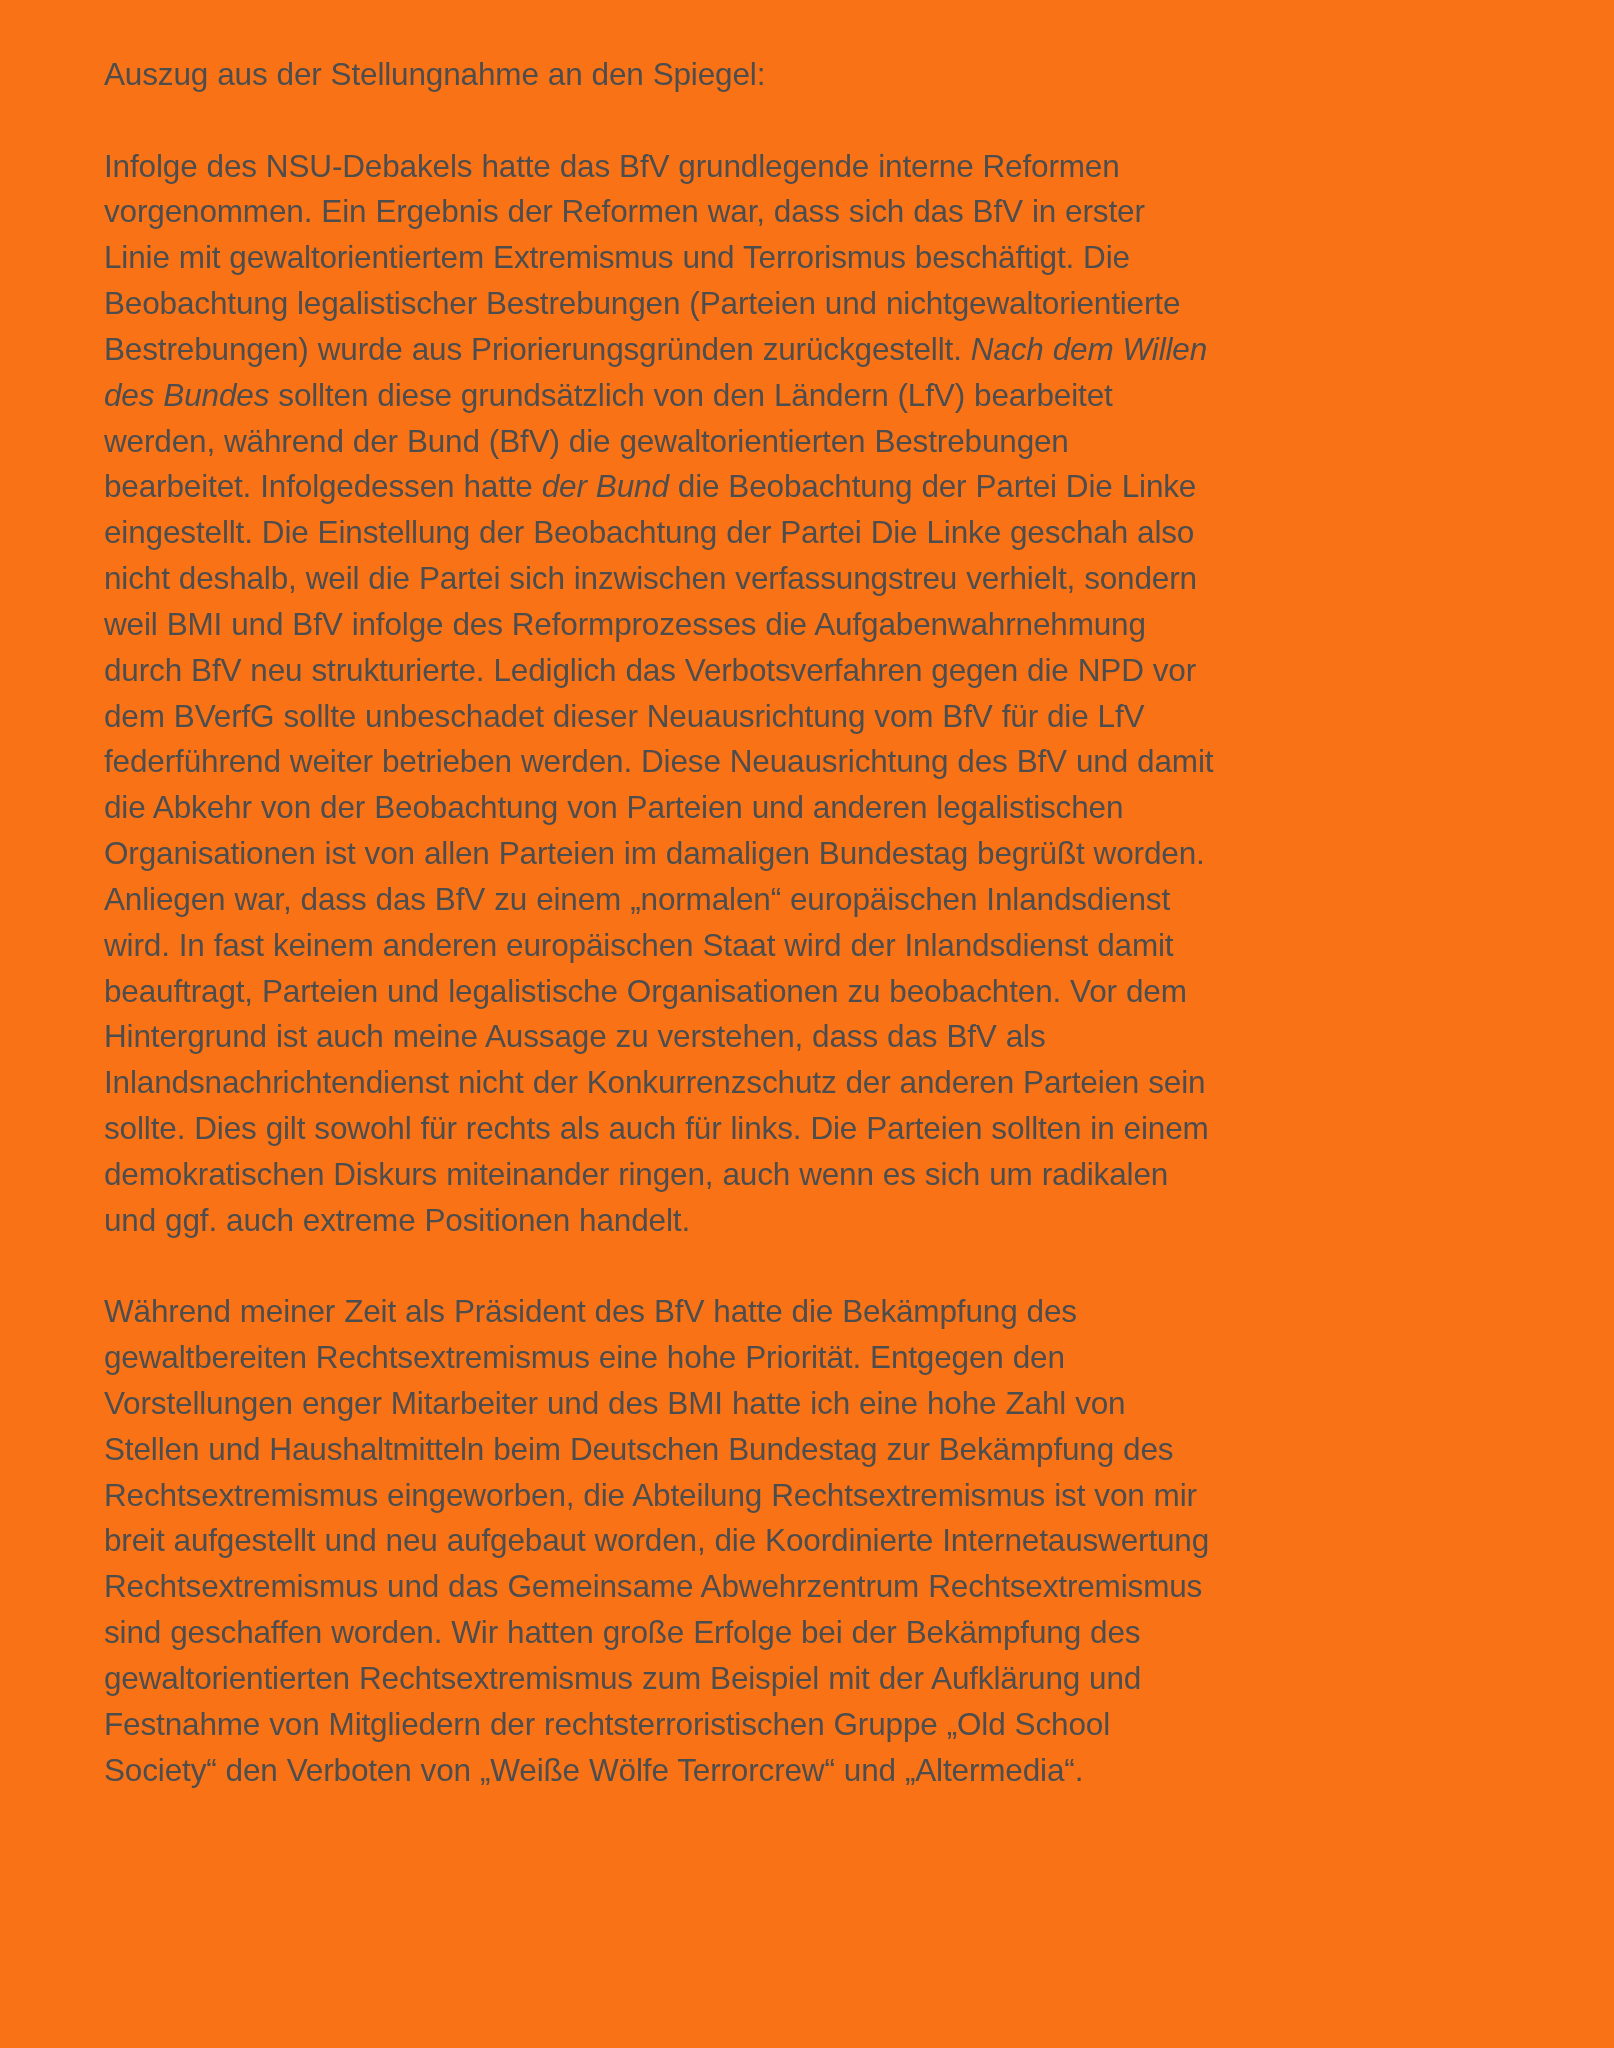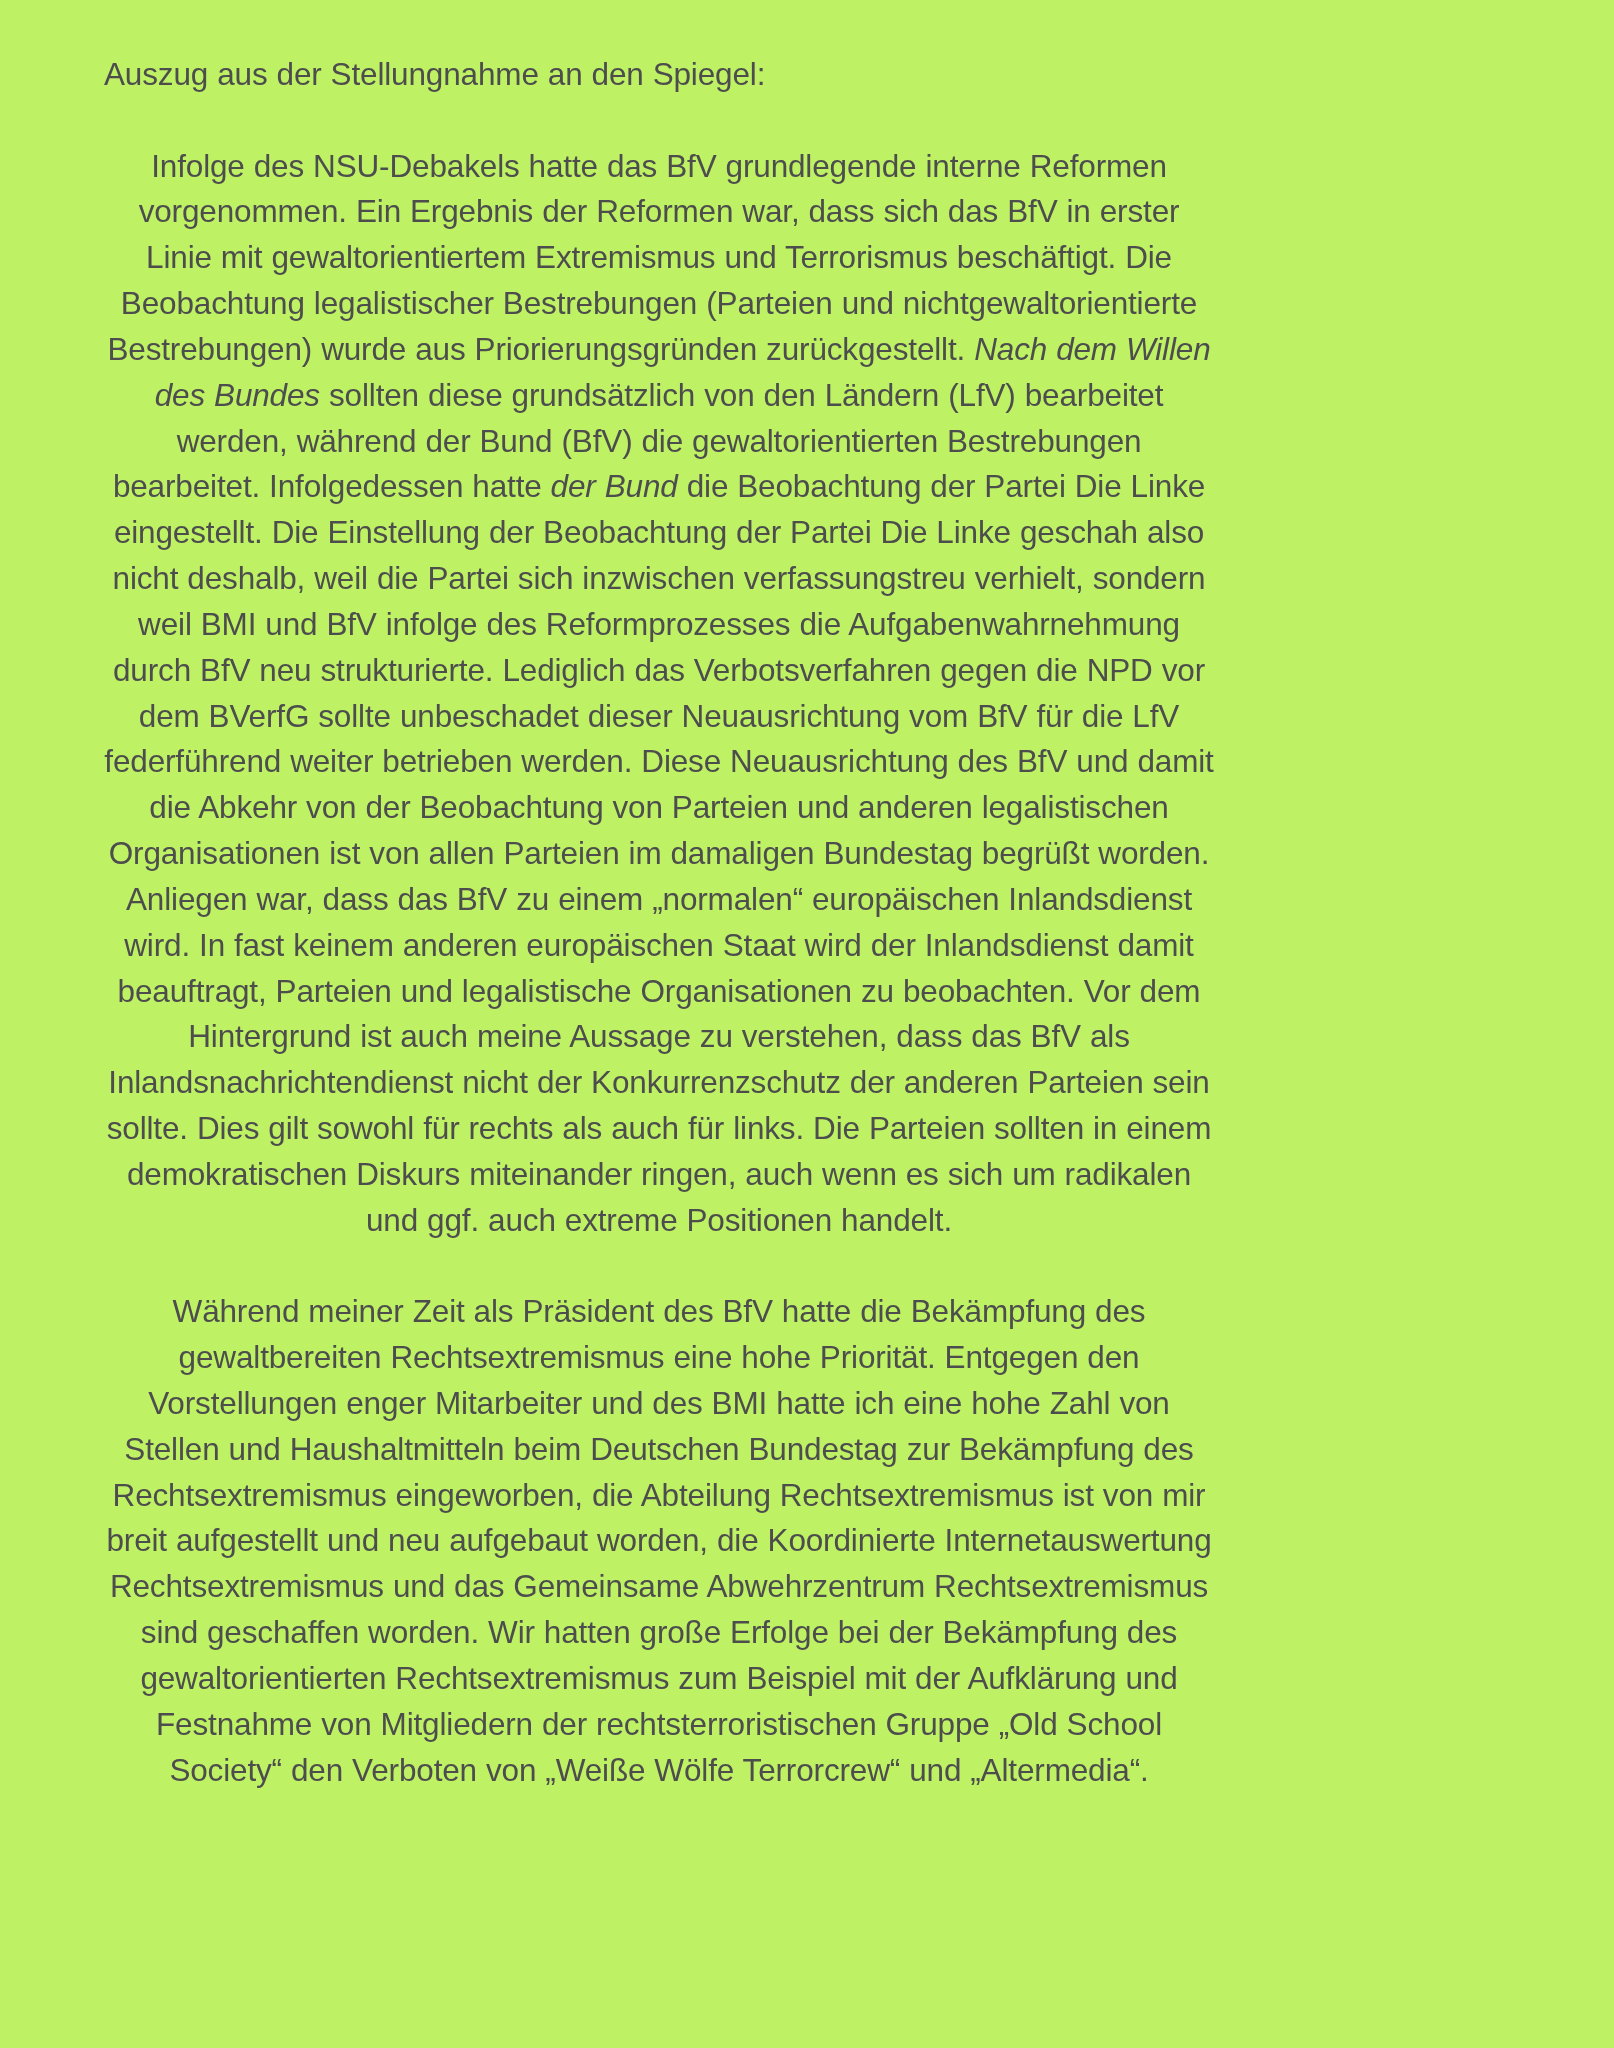--- a/index.html
+++ b/index.html
@@ -41,35 +41,35 @@
     letter-spacing: -0.15px;
   }
 
   .para {
     margin: 0;
     font-size: 31.5px;
     font-weight: 400;
     line-height: 1.455;
     color: #4d4d4d;
     letter-spacing: -0.15px;
-    text-align: center;
+    text-align: left;
   }
 
   .spacer-line {
     height: 45.8px;
   }
 
   em.emph {
     font-style: italic;
   }
 </style>
 </head>
 <body style="background: rgb(255, 255, 255);">
 
-<div class="page" style="background: #bef264;">
+<div class="page" style="background: #f97316;">
   <div class="doc-body" style="color: rgb(77, 77, 77);">
 
     <p class="doc-heading">Auszug  aus der Stellungnahme an den Spiegel:</p>
 
     <div class="spacer-line"></div>
 
     <p class="para">Infolge des NSU-Debakels hatte das BfV grundlegende interne Reformen vorgenommen. Ein Ergebnis der Reformen war, dass sich das BfV in erster Linie mit gewaltorientiertem Extremismus und Terrorismus beschäftigt. Die Beobachtung legalistischer Bestrebungen (Parteien und nichtgewaltorientierte Bestrebungen) wurde aus Priorierungsgründen zurückgestellt. <em class="emph">Nach dem Willen des Bundes</em> sollten diese grundsätzlich von den Ländern (LfV) bearbeitet werden, während der Bund (BfV) die gewaltorientierten Bestrebungen bearbeitet. Infolgedessen hatte <em class="emph">der Bund</em> die Beobachtung der Partei Die Linke eingestellt. Die Einstellung der Beobachtung der Partei Die Linke geschah also nicht deshalb, weil die Partei sich inzwischen verfassungstreu verhielt, sondern weil BMI und BfV infolge des Reformprozesses die Aufgabenwahrnehmung durch BfV neu strukturierte. Lediglich das Verbotsverfahren gegen die NPD vor dem BVerfG sollte unbeschadet dieser Neuausrichtung vom BfV für die LfV federführend weiter betrieben werden. Diese Neuausrichtung des BfV und damit die Abkehr von der Beobachtung von Parteien und anderen legalistischen Organisationen ist von allen Parteien im damaligen Bundestag begrüßt worden. Anliegen war, dass das BfV zu einem „normalen“ europäischen Inlandsdienst wird. In fast keinem anderen europäischen Staat wird der Inlandsdienst damit beauftragt, Parteien und legalistische Organisationen zu beobachten. Vor dem Hintergrund ist auch meine Aussage zu verstehen, dass das BfV als Inlandsnachrichtendienst nicht der Konkurrenzschutz der anderen Parteien sein sollte. Dies gilt sowohl für rechts als auch für links. Die Parteien sollten in einem demokratischen Diskurs miteinander ringen, auch wenn es sich um radikalen und ggf. auch extreme Positionen handelt.</p>
 
     <div class="spacer-line"></div>
 

